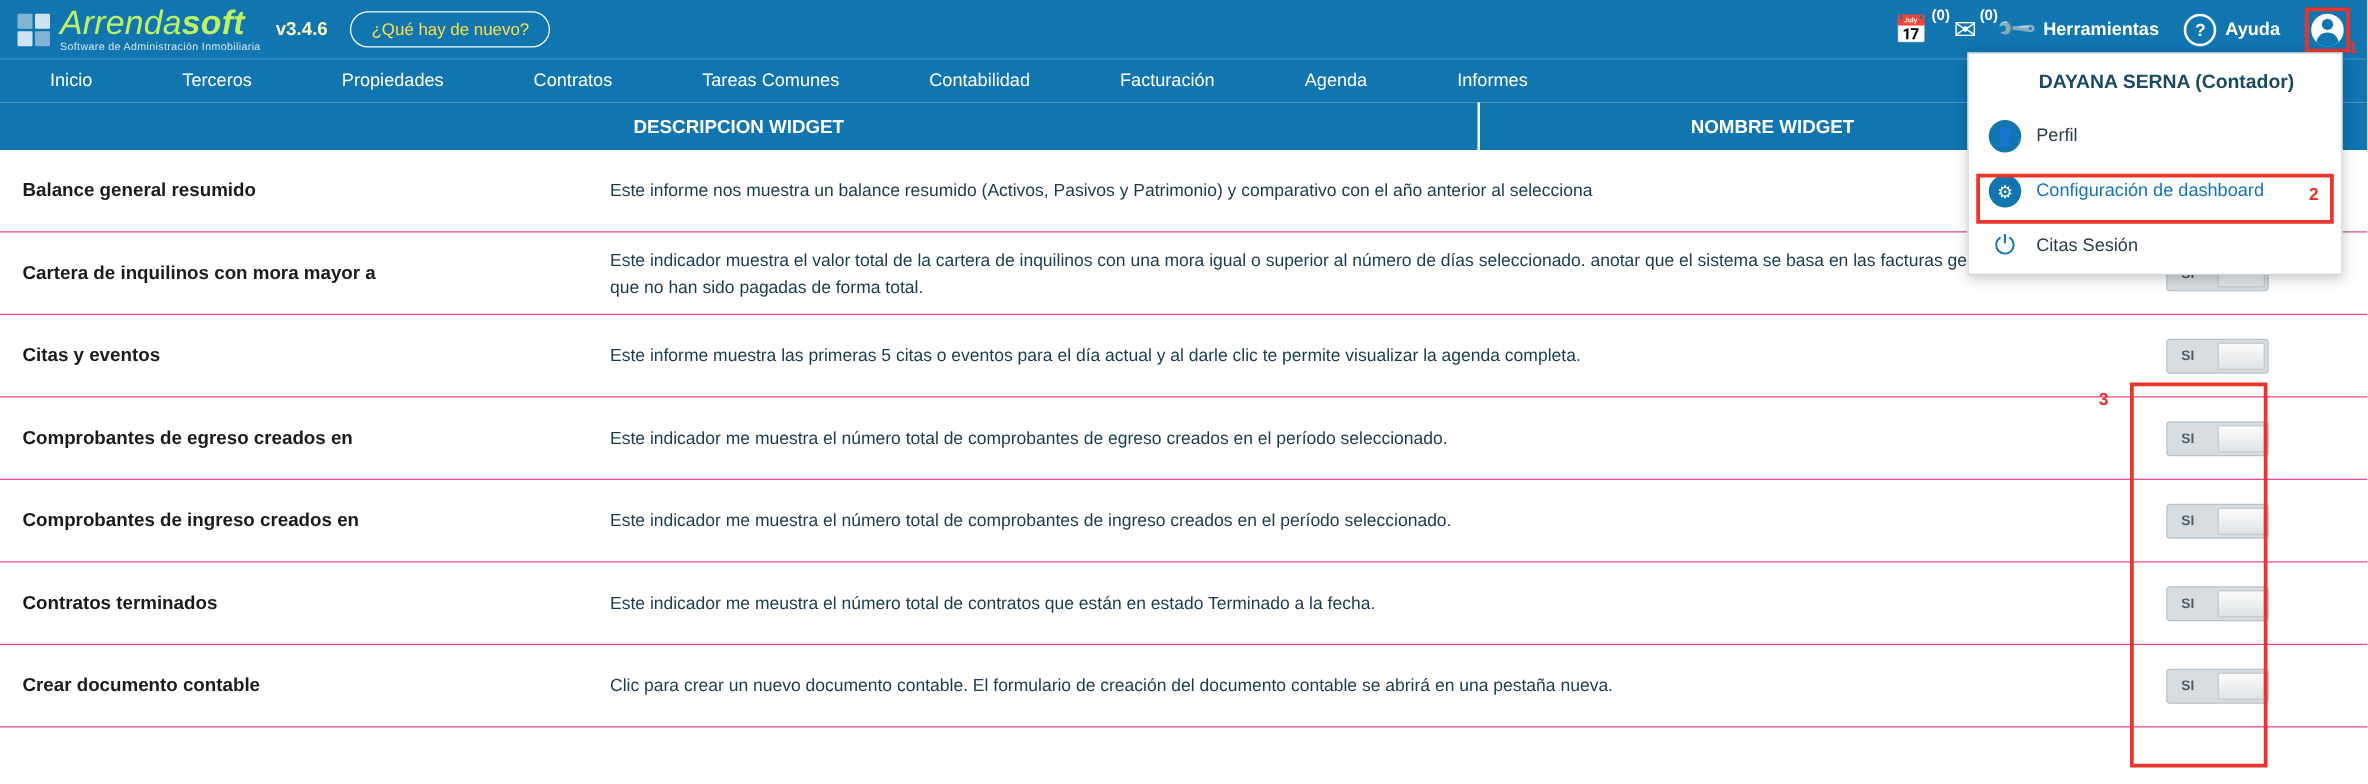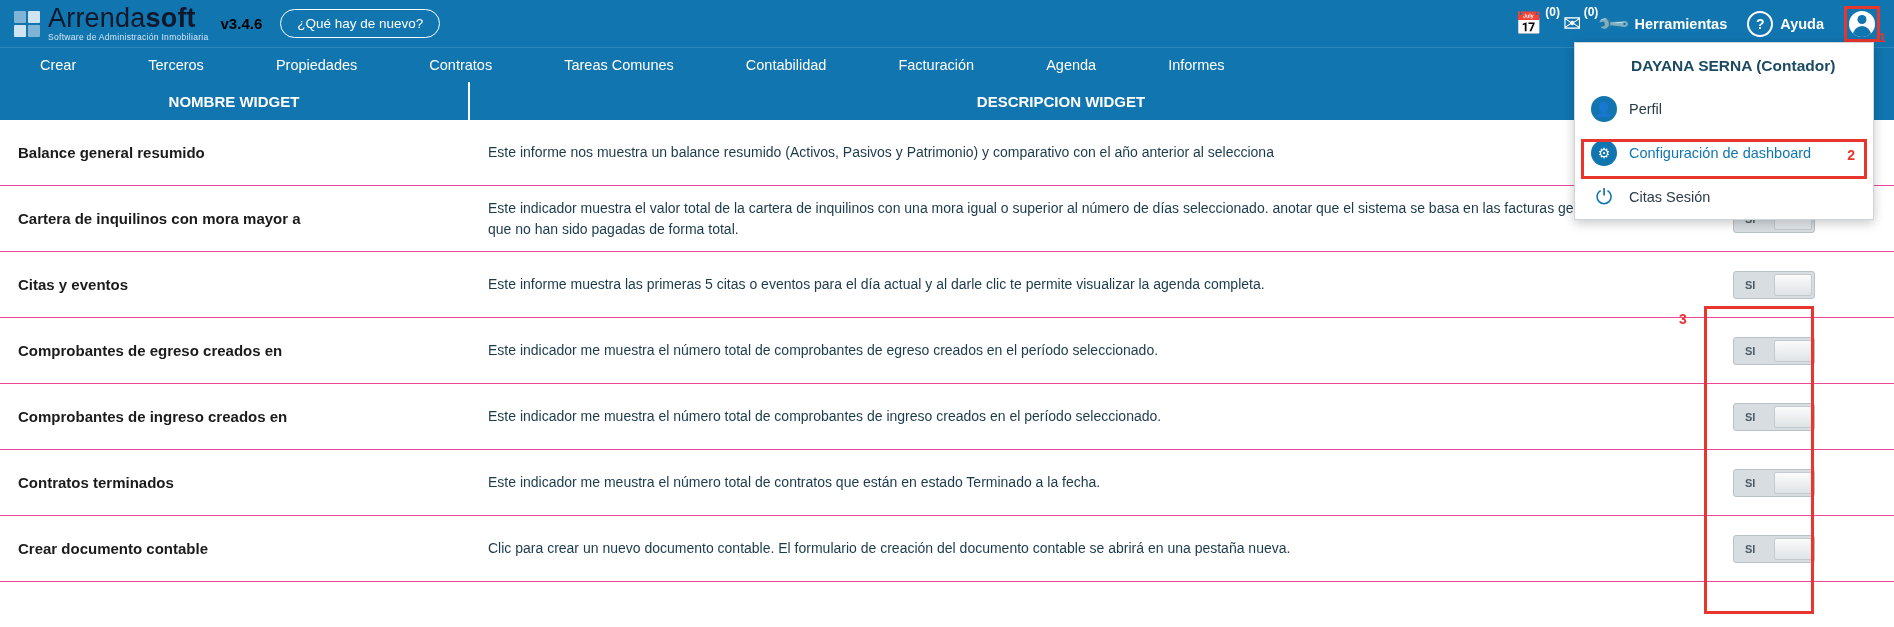--- a/index.html
+++ b/index.html
@@ -24,33 +24,34 @@
   .logo-block { display: flex; align-items: center; gap: 8px; }
   .logo-mark {
     width: 26px; height: 26px;
     display: grid; grid-template-columns: 1fr 1fr; grid-template-rows: 1fr 1fr;
     gap: 2px;
   }
   .logo-mark i { display:block; background:#cfe3f0; border-radius:1px; }
   .logo-mark i.dark { background:#7fb4d4; }
   .logo-text { line-height: 1; }
   .logo-text .brand {
-    font-size: 27px; color: #0f172a; font-weight: 400;
+    font-size: 27px; color: #bef264; font-weight: 400;
     letter-spacing: .2px;
+    font-style: italic;
   }
   .logo-text .brand b { font-weight: 700; }
   .logo-text .sub {
     font-size: 8.5px; color:#d5e8f4; letter-spacing: .3px; margin-top:1px;
   }
-  .ver { color:#000000; font-weight:700; font-size:15px; margin-left:12px; }
+  .ver { color:#fef9c3; font-weight:700; font-size:15px; margin-left:12px; }
   .news-btn {
     margin-left: 18px;
     border: 1px solid #ffffff;
     border-radius: 16px;
-    color: #ffffff;
+    color: #fde047;
     font-size: 13.5px;
     padding: 6px 16px;
     background: transparent;
     cursor: pointer;
     white-space: nowrap;
     text-align: right;
   }
   .top-right {
     margin-left: auto;
     display:flex; align-items:center; gap: 20px;
@@ -239,34 +240,34 @@
       <div class="avatar-box">
         <div class="avatar-circle"></div>
       </div>
 
     </div>
 
     <div class="marker-1">1</div>
   </div>
 
   <div class="navbar">
-    <div class="navitem">Crear</div>
+    <div class="navitem">Inicio</div>
     <div class="navitem">Terceros</div>
     <div class="navitem">Propiedades</div>
     <div class="navitem">Contratos</div>
     <div class="navitem">Tareas Comunes</div>
     <div class="navitem">Contabilidad</div>
     <div class="navitem">Facturación</div>
     <div class="navitem">Agenda</div>
     <div class="navitem">Informes</div>
   </div>
 
   <div class="table-head">
+    <div class="th th-desc">DESCRIPCION WIDGET</div>
     <div class="th th-name">NOMBRE WIDGET</div>
-    <div class="th th-desc">DESCRIPCION WIDGET</div>
     <div class="th th-act"></div>
   </div>
 
   <div class="rows">
 
     <div class="row">
       <div class="cell-name">Balance general resumido</div>
       <div class="cell-desc">Este informe nos muestra un balance resumido (Activos, Pasivos y Patrimonio) y comparativo con el año anterior al selecciona</div>
       <div class="cell-act">
         <div class="toggle">

